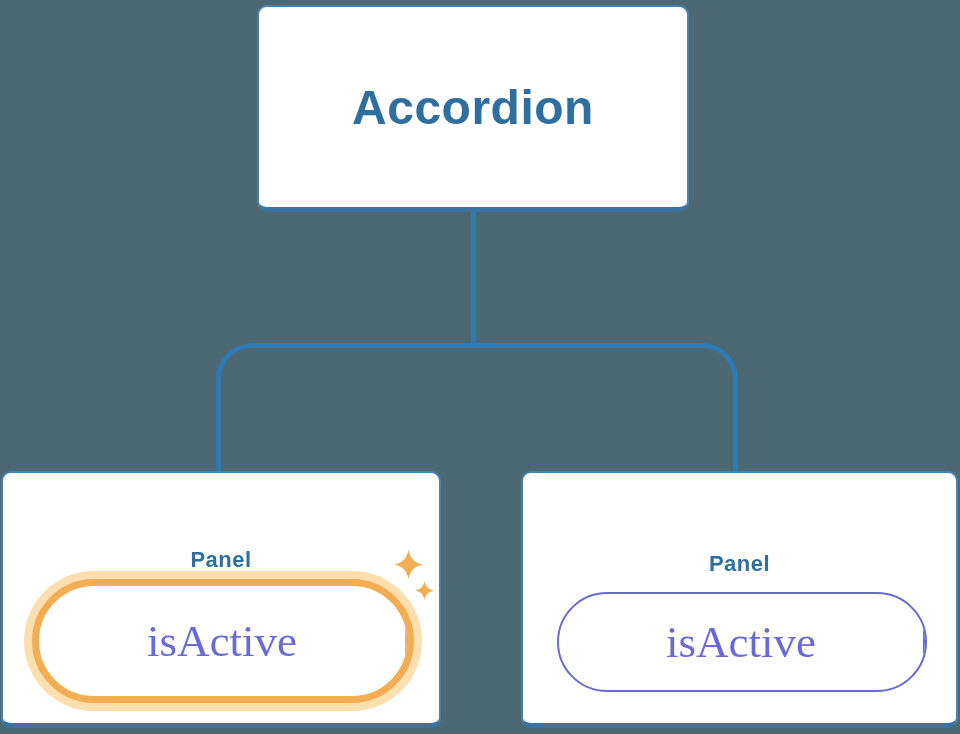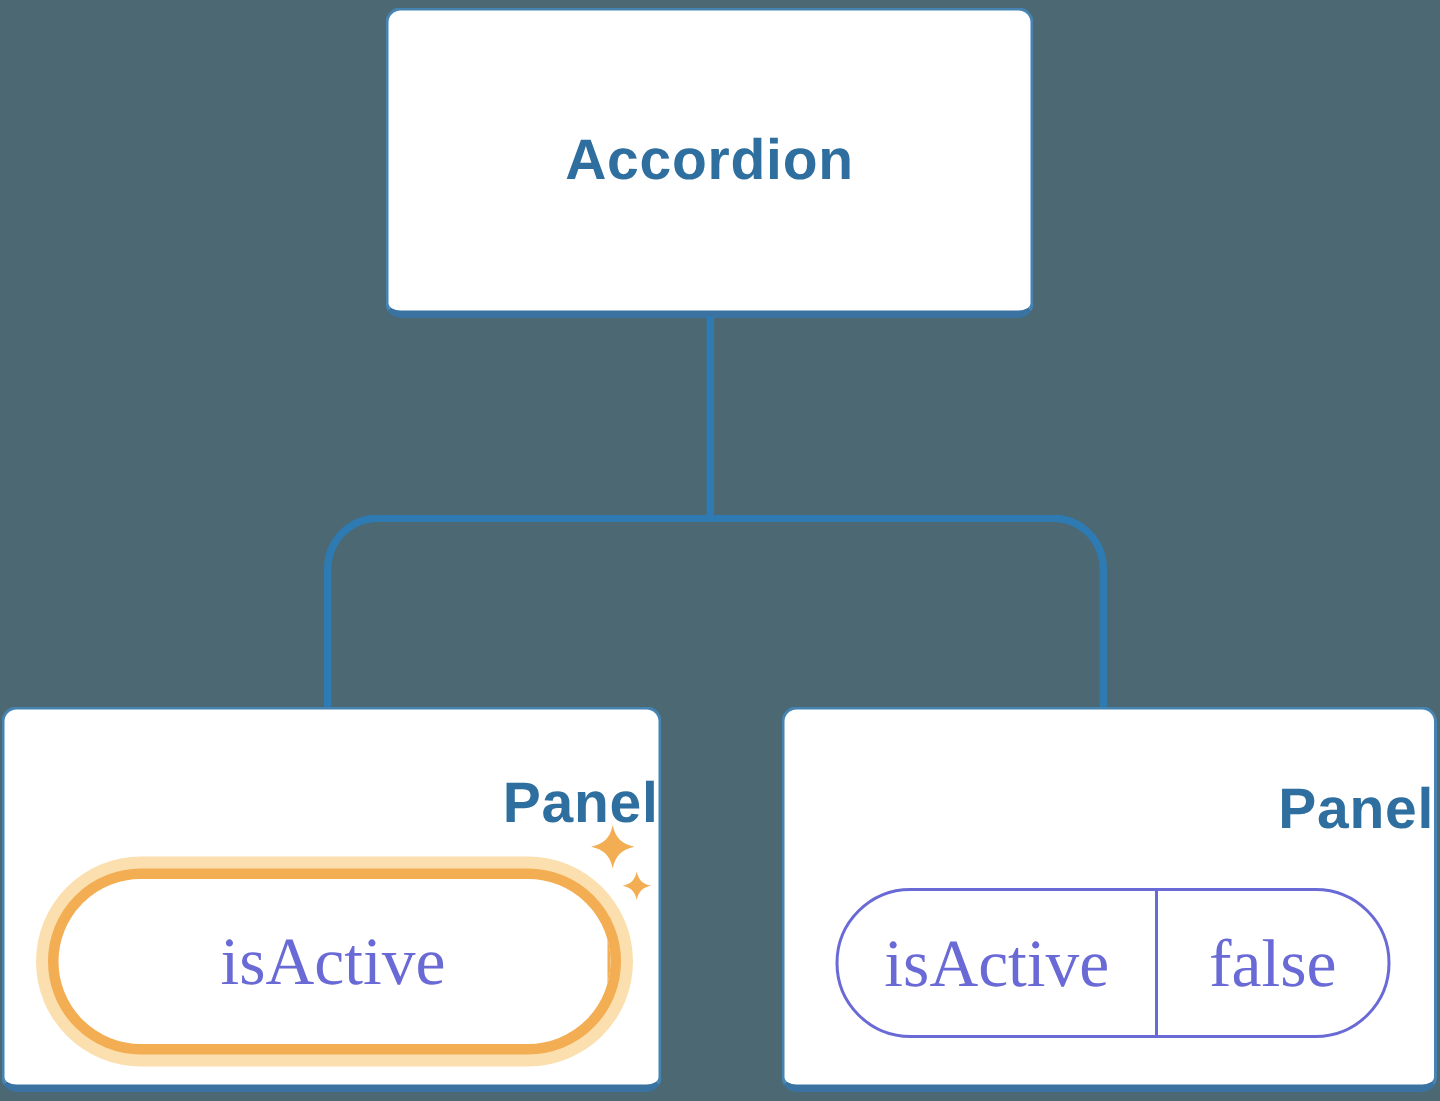--- a/index.html
+++ b/index.html
@@ -30,26 +30,27 @@
     display: flex; align-items: center; justify-content: center;
   }
   .node-panel-left  { left: 1px;   top: 471px; width: 440px; height: 257px; }
   .node-panel-right { left: 521px; top: 471px; width: 437px; height: 257px; }
 
   .node-title {
     color: #2f6f9f;
     font-weight: 600;
     letter-spacing: 0.5px;
   }
-  .accordion-title { font-size: 38px; }
+  .accordion-title { font-size: 48px; }
   .panel-title {
     position: absolute;
     left: 0; width: 100%;
-    text-align: right;
-    font-size: 38px;
+    text-align: center;
+    font-size: 22px;
+    margin-top: 32px;
   }
   .panel-title-left  { top: 42px; }
   .panel-title-right { top: 46px; }
 
   
   .stem {
     position: absolute;
     left: 471px; top: 211px;
     width: 5px; height: 134px;
     background: #2e7ab2;
@@ -140,17 +141,16 @@
       <path d="M16 0C17.9 9.4 22.6 14.1 32 16C22.6 17.9 17.9 22.6 16 32C14.1 22.6 9.4 17.9 0 16C9.4 14.1 14.1 9.4 16 0Z" fill="#f3ad52"></path>
     </svg>
   </div>
 
   <div class="node node-panel-right">
     <div class="node-title panel-title panel-title-right">Panel</div>
 
     <div class="pill pill-inactive">
       <div class="pill-cell pill-cell-key">isActive</div>
       <div class="pill-divider-inactive"></div>
-      <div class="pill-cell pill-cell-val">false</div>
     </div>
   </div>
 
 </div>
 
 </body></html>

